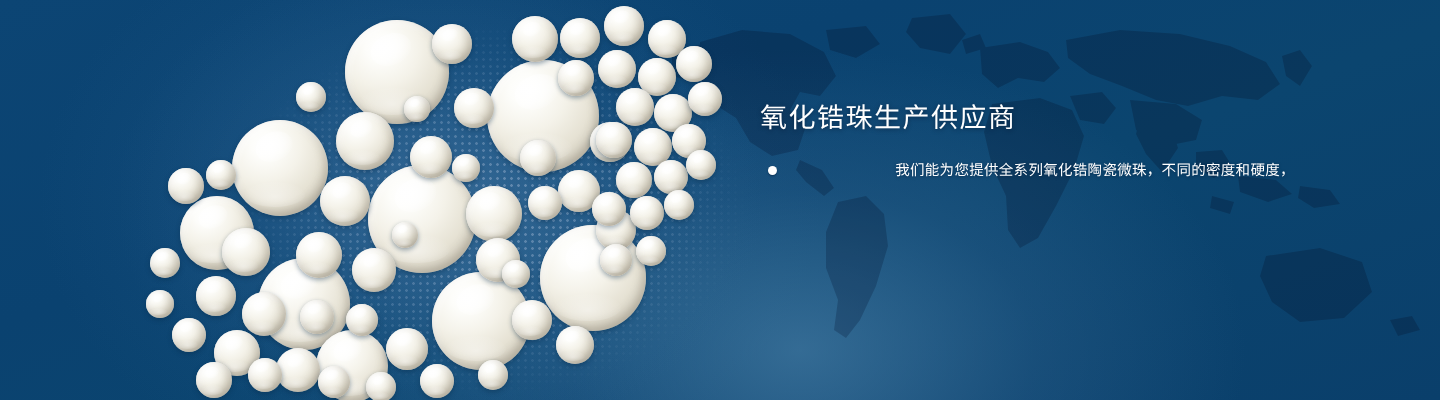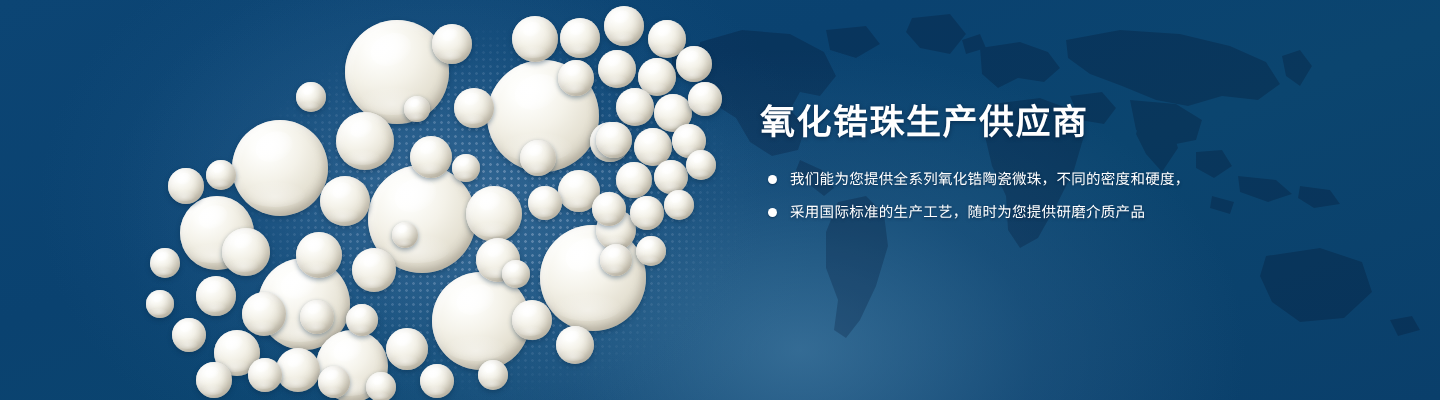--- a/index.html
+++ b/index.html
@@ -87,22 +87,22 @@
 
   
   .content{
     position:absolute;
     left:760px; top:104px;
     width:640px;
   }
   .headline{
     margin:0 0 26px 0;
     color:#ffffff;
-    font-size:35px;
-    font-weight:700;
+    font-size:27px;
+    font-weight:400;
     letter-spacing:1.5px;
     line-height:1.05;
     text-shadow:0 1px 4px rgba(0,20,45,.55);
     white-space:nowrap;
   }
   .bullets{
     list-style:none;
     margin:0; padding:0;
   }
   .bullet{
@@ -117,21 +117,21 @@
   }
   .bullet:last-child{margin-bottom:0;}
   .bullet-dot{
     position:absolute;
     left:8px; top:8px;
     width:9px; height:9px;
     border-radius:50%;
     background:#ffffff;
     box-shadow:0 1px 2px rgba(0,20,45,.45);
   }
-  .bullet-line{display:block;}
+  .bullet-line{display:block;text-align:center;}
   .bullet-line-2{display:block;}
 </style>
 </head>
 <body>
 
 <div class="banner">
 
   <div class="bg-base"></div>
 
   <div class="bg-map">
@@ -260,21 +260,17 @@
     <h1 class="headline">氧化锆珠生产供应商</h1>
 
     <ul class="bullets">
 
       <li class="bullet">
         <span class="bullet-dot"></span>
         <span class="bullet-line">我们能为您提供全系列氧化锆陶瓷微珠，不同的密度和硬度，</span>
       </li>
 
 
-      <li class="bullet">
-        <span class="bullet-dot"></span>
-        <span class="bullet-line">采用国际标准的生产工艺，随时为您提供研磨介质产品</span>
-      </li>
 
     </ul>
   </div>
 
 </div>
 
 </body></html>

